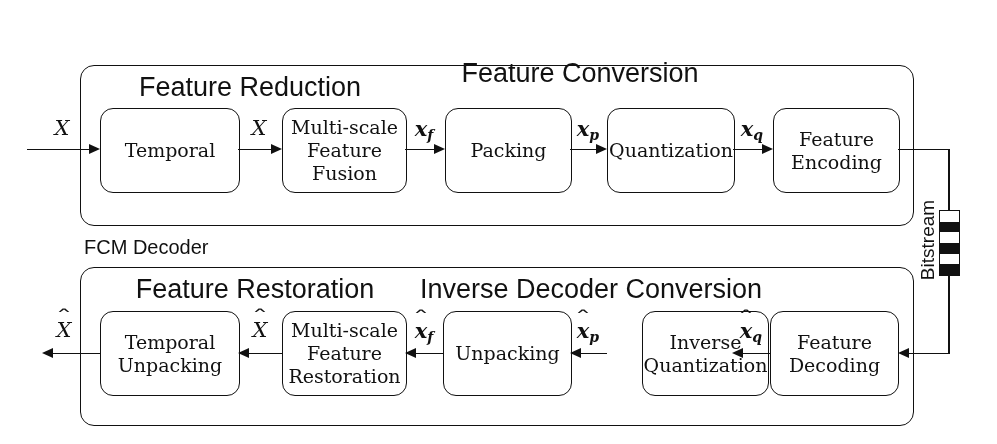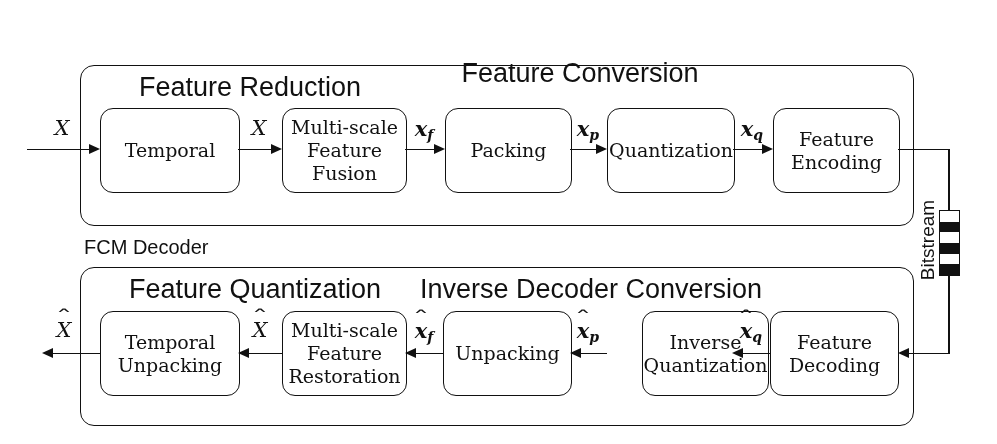--- a/index.html
+++ b/index.html
@@ -109,21 +109,21 @@
     <div></div>
     <div class="bit-on"></div>
     <div></div>
     <div class="bit-on"></div>
   </div>
 
   <div class="title" style="left:84px;top:236px;">FCM Decoder</div>
 
   <div class="outer-box" style="left:80px;top:267px;width:832px;height:157px;"></div>
 
-  <div class="section-label" style="left:255px;top:274px;">Feature Quantization</div>
+  <div class="section-label" style="left:255px;top:274px;">Feature Restoration</div>
   <div class="section-label" style="left:591px;top:274px;">Inverse Decoder Conversion</div>
 
   <div class="block" style="left:100px;top:311px;width:138px;height:83px;">
     <span>Temporal</span>
     <span>Unpacking</span>
   </div>
   <div class="block" style="left:282px;top:311px;width:123px;height:83px;">
     <span>Multi-scale</span>
     <span>Feature</span>
     <span>Restoration</span>

